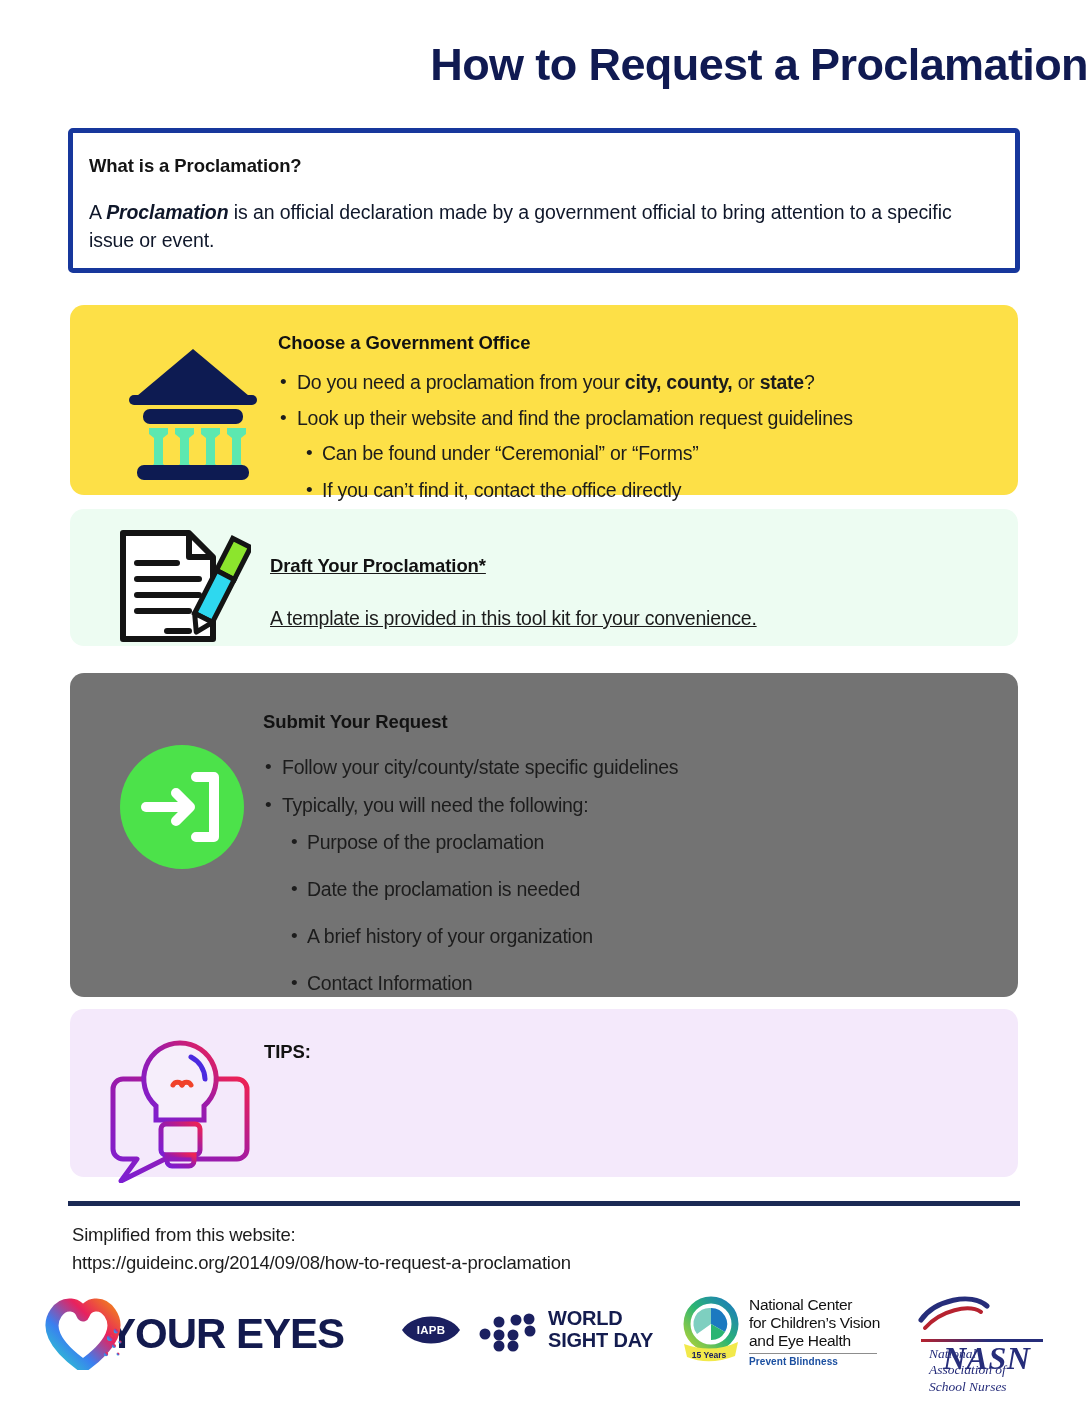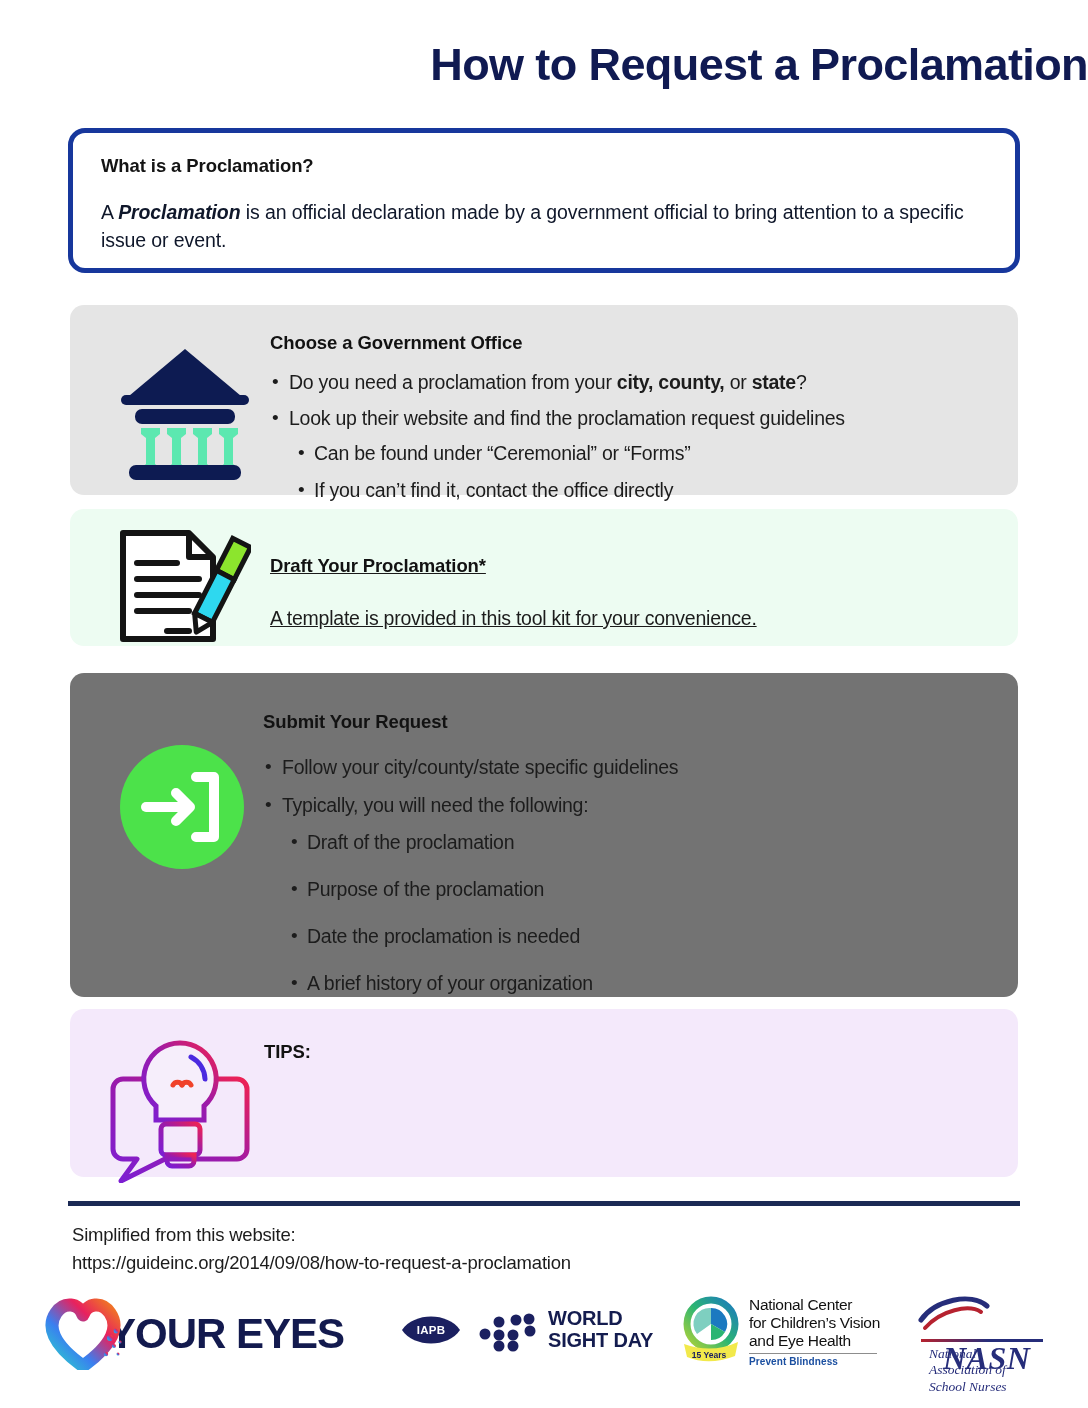--- a/index.html
+++ b/index.html
@@ -30,23 +30,23 @@
   }
 
   
   .def-box {
     position: absolute;
     left: 68px;
     top: 128px;
     width: 952px;
     height: 145px;
     border: 5px solid #17379c;
-    border-radius: 17px;
+    border-radius: 5px;
     background: #ffffff;
-    padding: 22px 28px 0 28px;
+    padding: 22px 28px 0 16px;
   }
   .def-title {
     font-size: 18.5px;
     font-weight: bold;
     color: #141414;
     letter-spacing: -0.1px;
   }
   .def-body {
     margin-top: 22px;
     font-size: 19.5px;
@@ -112,22 +112,22 @@
     position: absolute;
     left: 3px;
     top: -1px;
     font-size: 19px;
   }
 
   
   #panel-gov {
     top: 305px;
     height: 190px;
-    background: #e5e5e5;
-    padding: 16px 20px 0 30px;
+    background: #fde047;
+    padding: 16px 20px 0 38px;
   }
   #panel-gov .panel-icon { width: 170px; padding-top: 24px; }
   #panel-gov .panel-body { padding-left: 0px; padding-top: 11px; }
   #panel-gov .sec-head { margin-bottom: 16px; }
   #panel-gov ul.bul > li { margin-bottom: 10px; }
   #panel-gov ul.sub { margin-left: 25px; }
   #panel-gov ul.sub > li { margin-bottom: 11px; }
 
   
   #panel-draft {
@@ -345,21 +345,20 @@
         </g>
       </svg>
     </div>
     <div class="panel-body">
       <div class="sec-head">Submit Your Request</div>
       <ul class="bul">
         <li>Follow your city/county/state specific guidelines</li>
         <li>Typically, you will need the following:</li>
       </ul>
       <ul class="sub">
-        <li>Draft of the proclamation</li>
         <li>Purpose of the proclamation</li>
         <li>Date the proclamation is needed</li>
         <li>A brief history of your organization</li>
         <li>Contact Information</li>
       </ul>
     </div>
   </div>
 
   <div class="panel" id="panel-tips">
     <div class="panel-icon">

